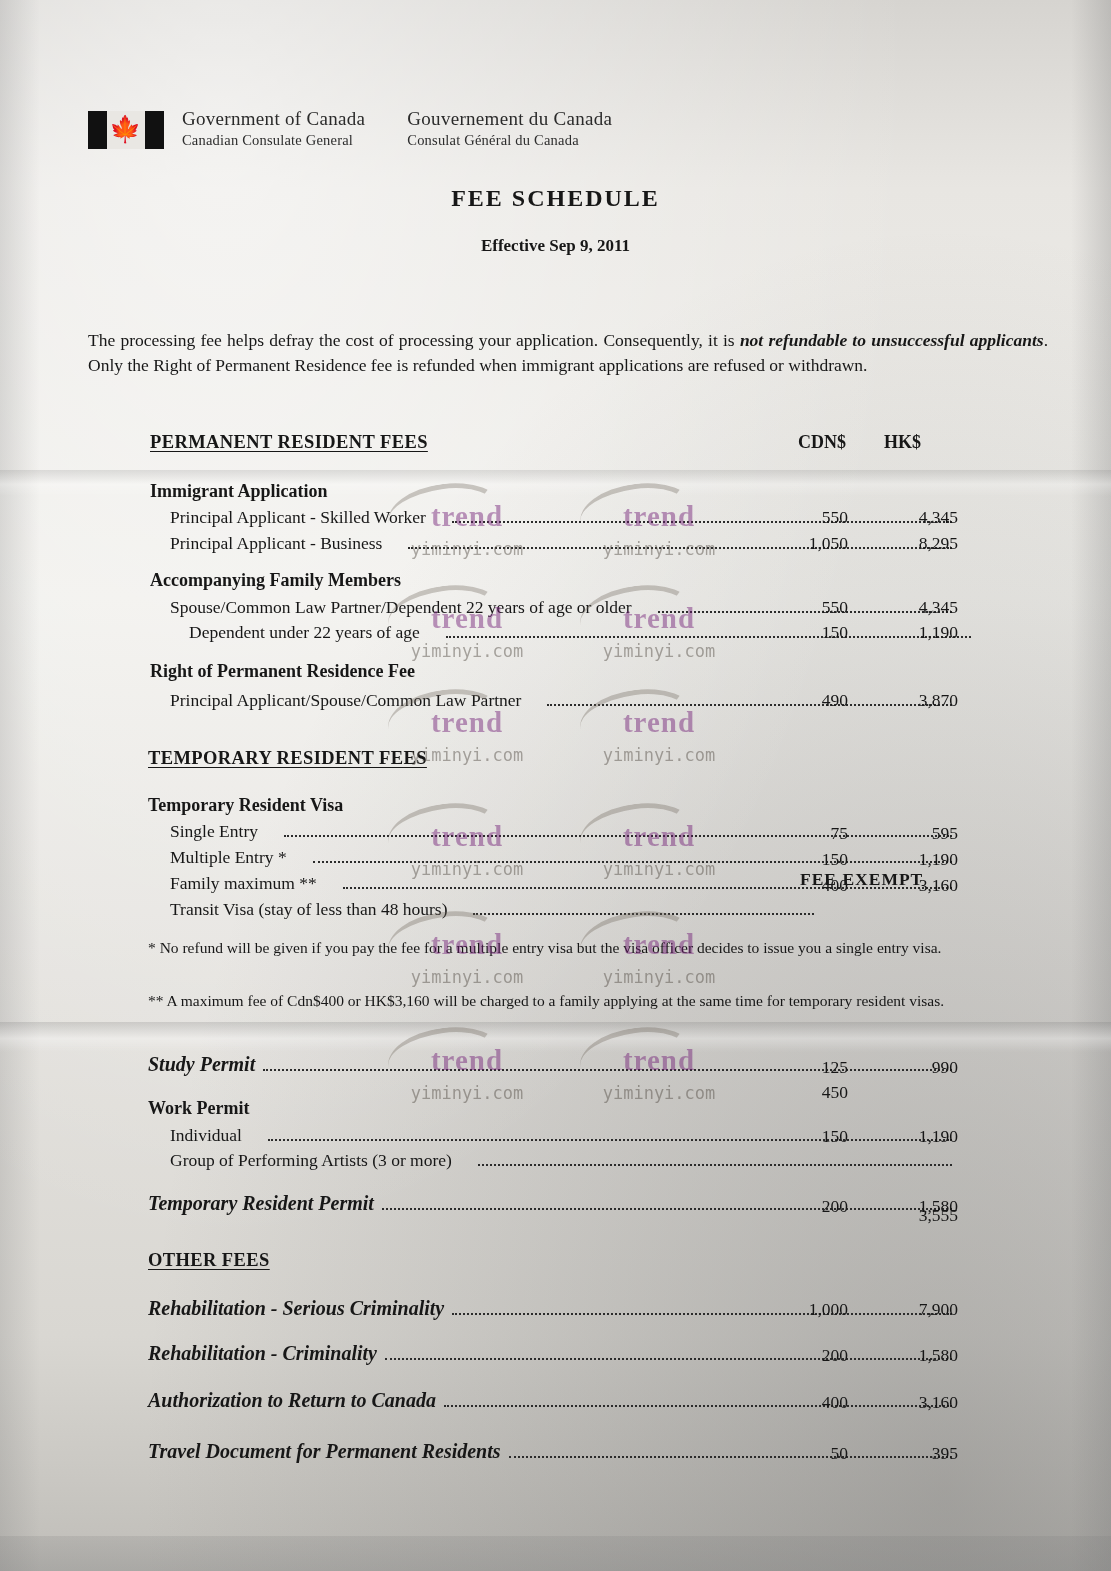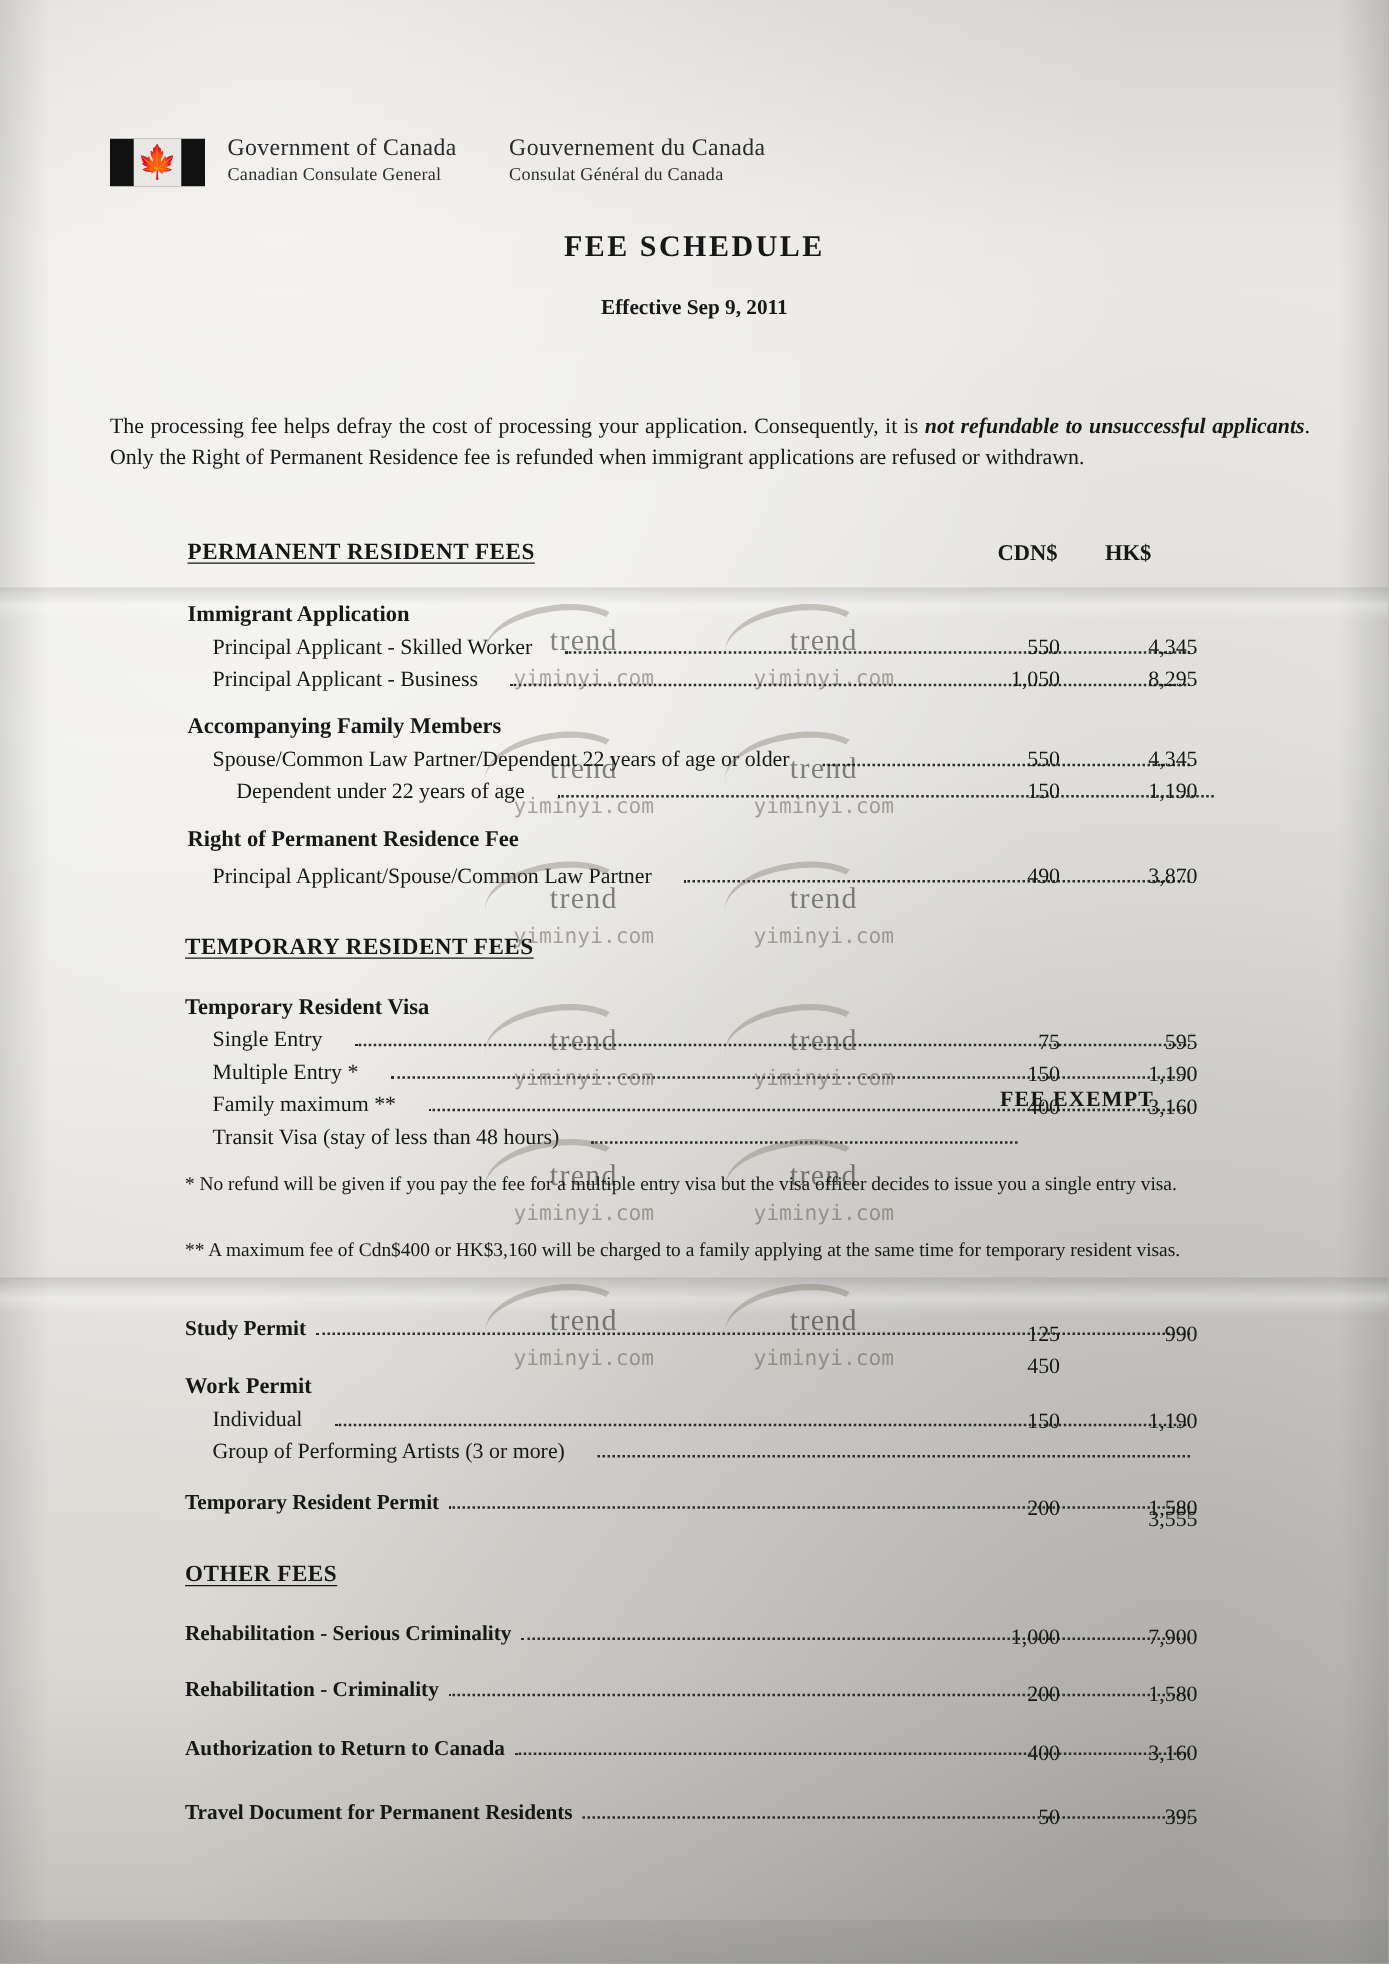--- a/index.html
+++ b/index.html
@@ -183,46 +183,47 @@
     position: absolute;
     left: 148px;
     width: 912px;
     font-size: 15.5px;
     line-height: 1.34;
   }
   .bold-row {
     position: absolute;
     left: 148px;
     width: 810px;
-    font-size: 17px;
+    font-size: 20px;
     font-weight: bold;
     display: flex;
     align-items: baseline;
+    font-style: italic;
   }
   .bold-row .dots {
     flex: 1 1 auto;
     border-bottom: 2px dotted #2b2b2b;
     margin: 0 6px 5px 8px;
     min-width: 12px;
   }
 
   
   .wm {
     position: absolute;
     pointer-events: none;
     opacity: 0.45;
     text-align: center;
     color: #58514a;
   }
   .wm .trend {
     font-family: "Liberation Serif", serif;
-    font-size: 24px;
-    font-weight: normal;
+    font-size: 29px;
+    font-weight: bold;
     letter-spacing: 1px;
-    color: #000000;
+    color: #701a75;
     position: relative;
   }
   .wm .swoosh {
     position: absolute;
     left: -6px;
     top: -16px;
     width: 110px;
     height: 32px;
     border-top: 5px solid rgba(110,100,90,0.75);
     border-right: 5px solid rgba(110,100,90,0.0);

